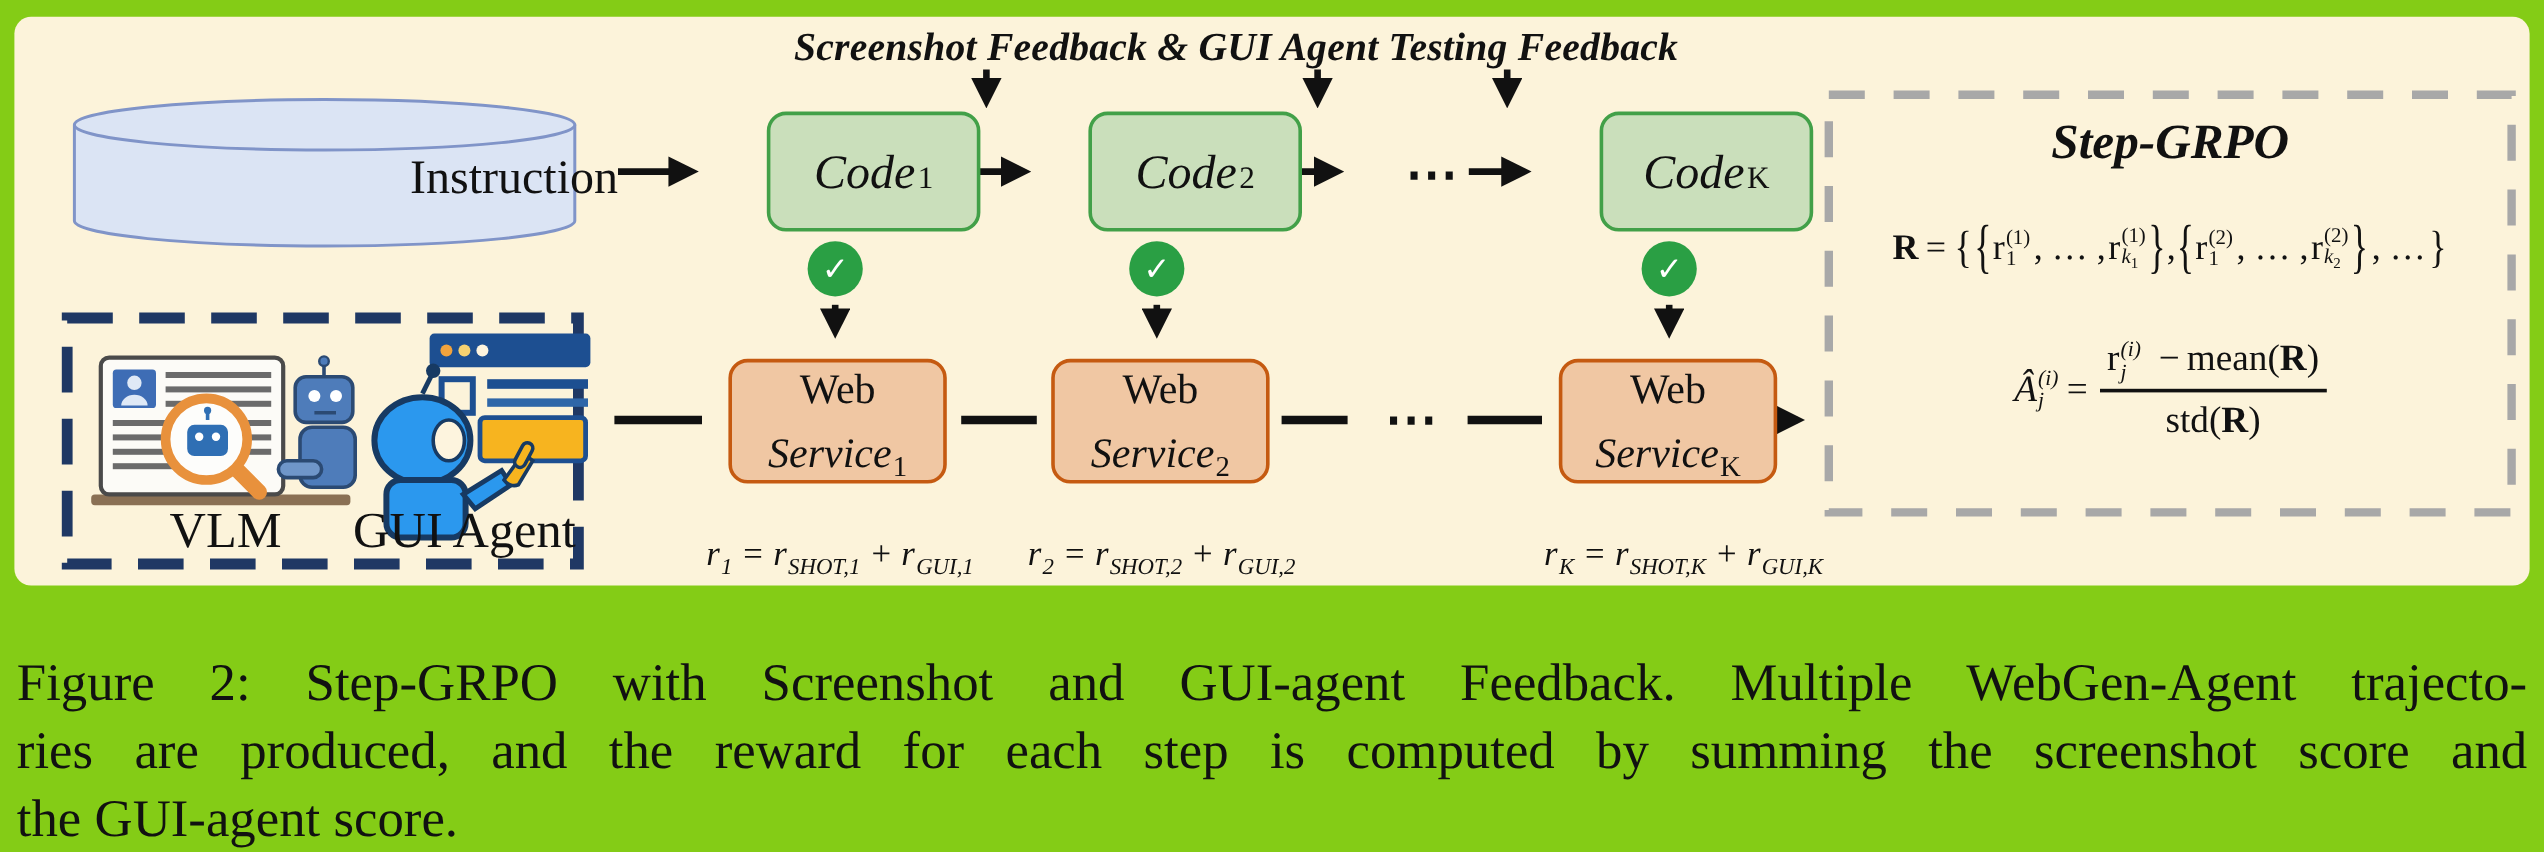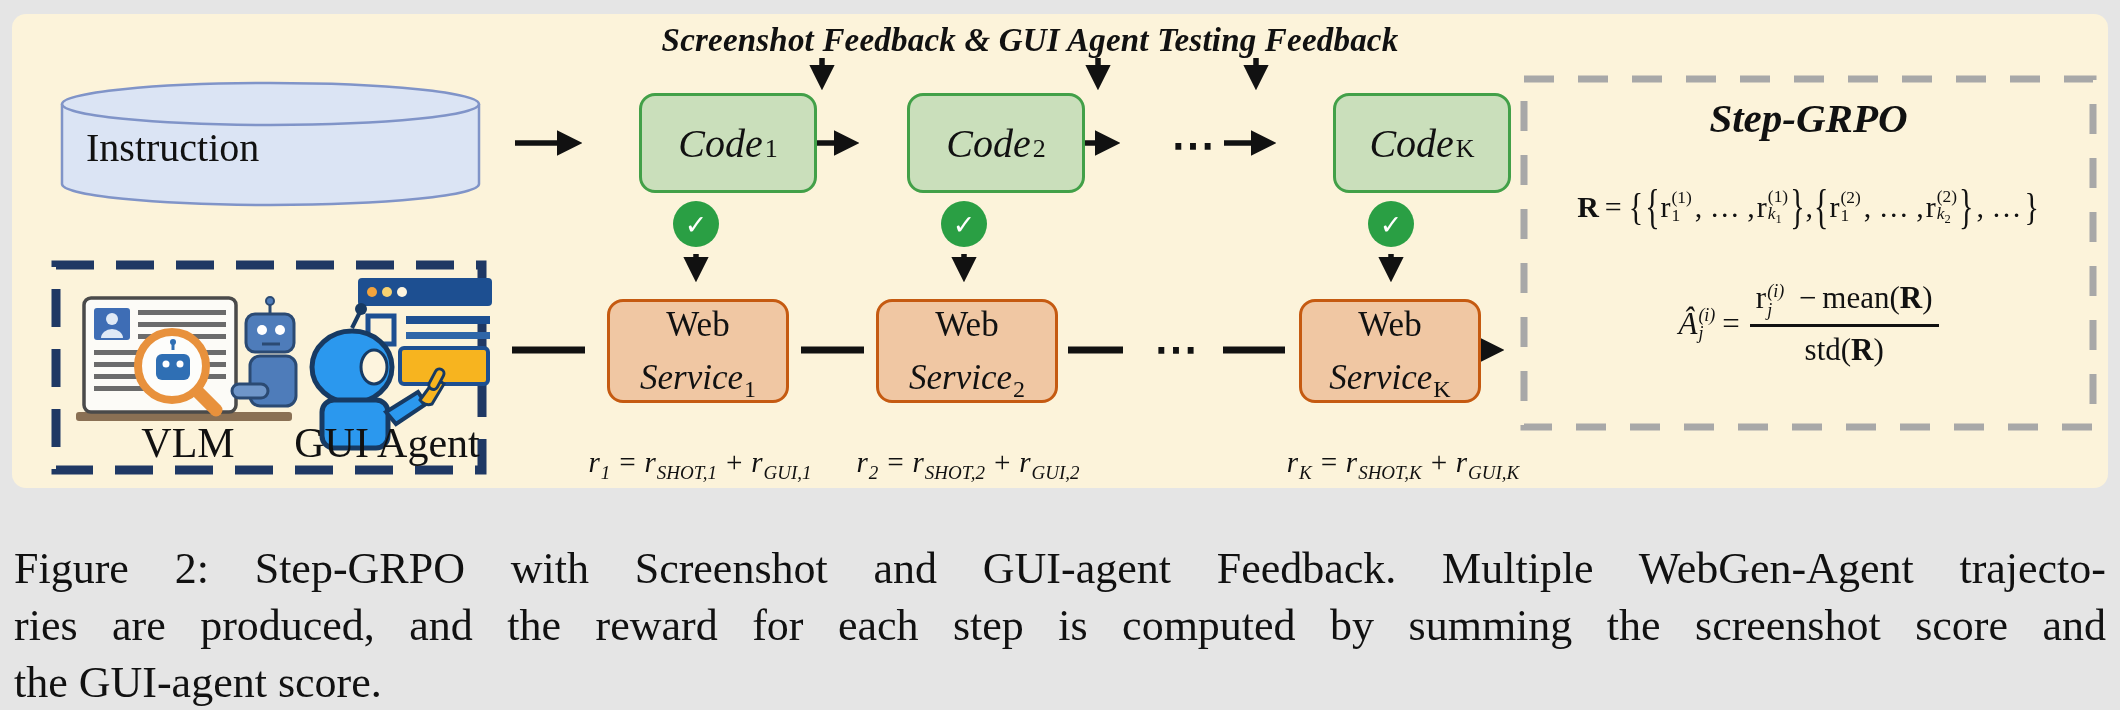--- a/index.html
+++ b/index.html
@@ -1,24 +1,24 @@
 <!DOCTYPE html>
 <html><head>
 <meta charset="utf-8">
 <style>
   html,body{margin:0;padding:0;background:#ffffff;}
-  #canvas{position:relative;width:2120px;height:710px;background:#e5e5e5;overflow:hidden;
+  #canvas{position:relative;width:2120px;height:710px;background:#84cc16;overflow:hidden;
           font-family:"Liberation Serif","DejaVu Serif",serif;color:#111;}
   
   #diagram{position:absolute;left:12px;top:14px;width:2096px;height:474px;background:#fcf3da;border-radius:14px;}
   #overlay{position:absolute;left:0;top:0;width:2096px;height:474px;}
   .banner{position:absolute;left:318px;top:8px;width:1400px;text-align:center;
           font-style:italic;font-weight:bold;font-size:33px;letter-spacing:.2px;}
-  .cyl-label{position:absolute;left:50px;top:112px;width:453px;height:44px;text-align:left;
-             font-size:40px;line-height:44px;padding-left:24px;}
+  .cyl-label{position:absolute;left:50px;top:112px;width:453px;height:44px;text-align:right;
+             font-size:40px;line-height:44px;}
   .code-box{position:absolute;width:178px;height:100px;background:#cadfbb;border:3px solid #42a048;
             border-radius:16px;display:flex;align-items:center;justify-content:center;
             font-style:italic;font-size:40px;box-sizing:border-box;margin-left:32px;}
   .code-box sub{font-style:normal;font-size:26px;line-height:0;margin-left:2px;transform:translateY(6px);}
   .web-box{position:absolute;width:182px;height:104px;background:#f0c7a3;border:3px solid #c55a11;
            border-radius:16px;display:flex;flex-direction:column;align-items:center;justify-content:center;
            font-size:35px;line-height:1.18;box-sizing:border-box;gap:11px;}
   .web-box .svc{font-style:italic;}
   .web-box sub{font-style:normal;font-size:24px;line-height:0;margin-left:1px;transform:translateY(4px);}
   .check{position:absolute;width:46px;height:46px;border-radius:50%;background:#2a9f44;

